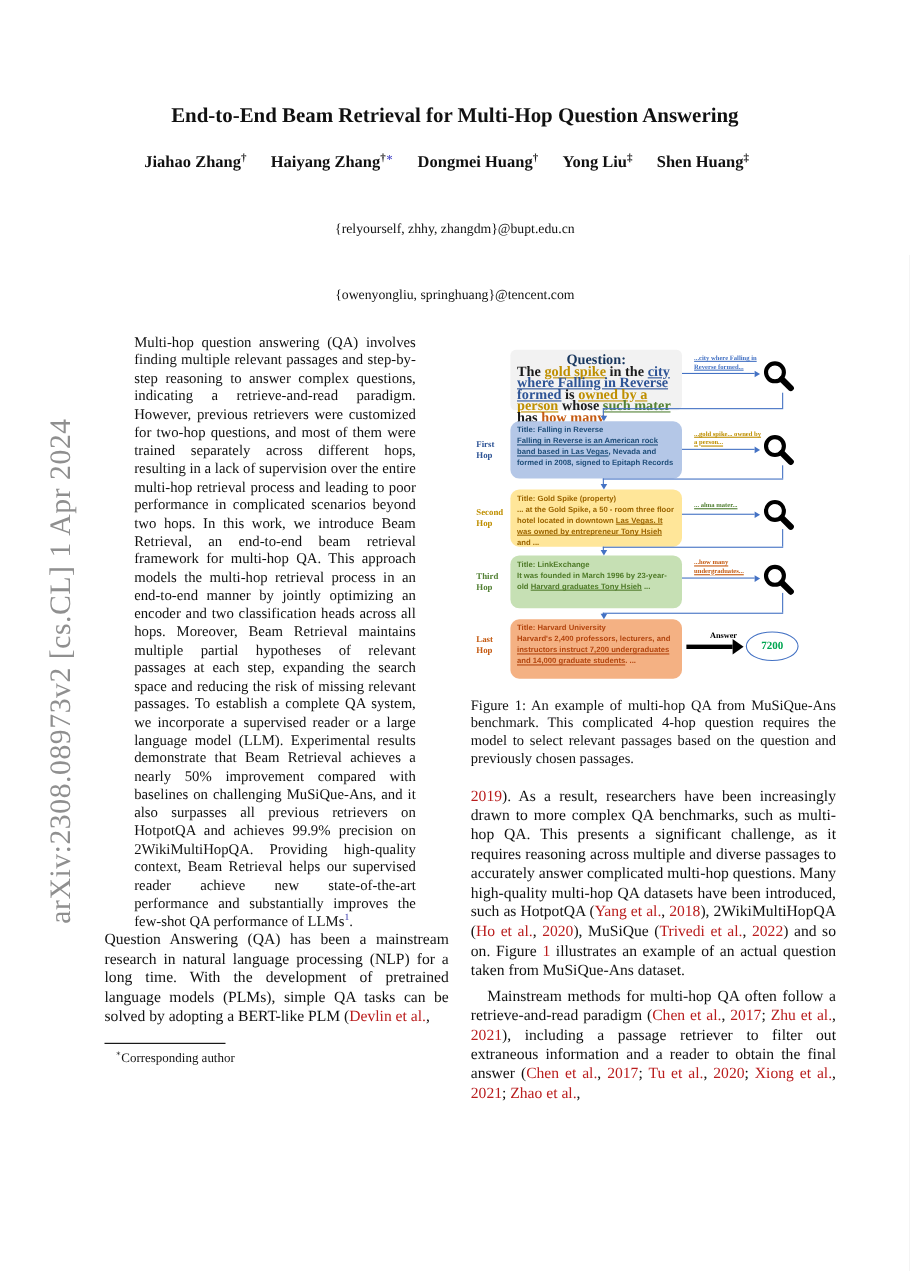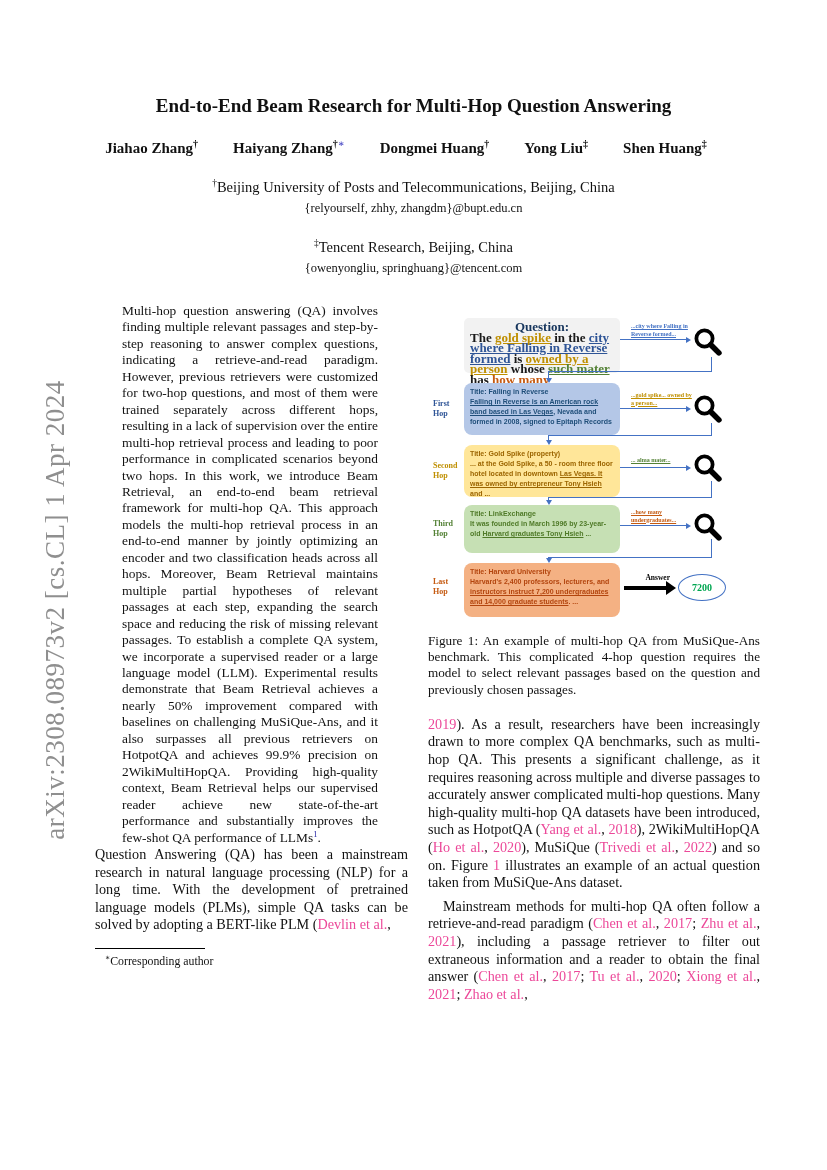--- a/index.html
+++ b/index.html
@@ -8,21 +8,21 @@
 
   
   .watermark{position:absolute;left:-242px;top:592px;width:600px;height:36px;
              transform:rotate(-90deg);font-size:27px;color:#8f8f8f;text-align:center;
              letter-spacing:0.5px;white-space:nowrap;}
 
   
   .title{position:absolute;top:95px;left:0;width:827px;text-align:center;
          font-size:19px;font-weight:bold;margin:0;}
   .authors{position:absolute;top:138px;left:0;width:812px;display:flex;
-           justify-content:center;gap:35px;font-size:15px;font-weight:bold;}
+           justify-content:center;gap:22px;font-size:15px;font-weight:bold;}
   .author sup{font-size:10px;}
   .affil1{position:absolute;top:179px;left:0;width:827px;text-align:center;font-size:14.5px;}
   .email1{position:absolute;top:201px;left:0;width:827px;text-align:center;font-size:12.5px;}
   .affil2{position:absolute;top:239px;left:0;width:827px;text-align:center;font-size:14.5px;}
   .email2{position:absolute;top:261px;left:0;width:827px;text-align:center;font-size:12.5px;}
 
   
   .col-left{position:absolute;left:95px;top:303px;width:313px;}
   .col-right{position:absolute;left:428px;top:313px;width:332px;}
 
@@ -35,21 +35,21 @@
   .body-text{margin:0;font-size:14.2px;line-height:17.6px;text-align:justify;}
   .indent{text-indent:15px;}
   .fn-rule{width:110px;border-top:1px solid #000;margin:14px 0 5px 0;}
   .fn{margin:0;font-size:11.8px;line-height:14.6px;text-indent:10px;text-align:justify;}
 
   .caption{margin:10px 0 18px 0;font-size:13.2px;line-height:16.2px;text-align:justify;}
   .rc-p1{margin-top:18px;}
   .rc-p2{margin-top:6px;}
 
   
-  .rt-link{color:#ec4899;}
+  .rt-link{color:#b91c1c;}
   .rt-url{font-family:"Liberation Mono","DejaVu Sans Mono",monospace;color:#2626d9;
           font-size:0.95em;word-break:break-all;}
   .rt-sup{vertical-align:super;font-size:0.65em;line-height:0;}
   .rt-suplink{vertical-align:super;font-size:0.65em;line-height:0;color:#2b2ba6;}
   .rt-star{color:#5050c8;}
   .rt-k{}
   .rt-u{text-decoration:underline;}
   .rt-u-gold{color:#bf8f00;text-decoration:underline;}
   .rt-u-blue{color:#2e5496;text-decoration:underline;}
   .rt-u-green{color:#538135;text-decoration:underline;}
@@ -101,33 +101,31 @@
             align-items:center;justify-content:center;font-size:10px;font-weight:bold;
             color:#00a651;}
 </style>
 </head>
 <body>
 
 <div class="page">
 
   <div class="watermark">arXiv:2308.08973v2  [cs.CL]  1 Apr 2024</div>
 
-  <h1 class="title">End-to-End Beam Research for Multi-Hop Question Answering</h1>
+  <h1 class="title">End-to-End Beam Retrieval for Multi-Hop Question Answering</h1>
 
   <div class="authors">
     <span class="author"><span>Jiahao Zhang</span><sup><span class="rt-k">†</span></sup></span>
     <span class="author"><span>Haiyang Zhang</span><sup><span class="rt-k">†</span><span class="rt-star">∗</span></sup></span>
     <span class="author"><span>Dongmei Huang</span><sup><span class="rt-k">†</span></sup></span>
     <span class="author"><span>Yong Liu</span><sup><span class="rt-k">‡</span></sup></span>
     <span class="author"><span>Shen Huang</span><sup><span class="rt-k">‡</span></sup></span>
   </div>
 
-  <div class="affil1"><span class="rt-sup">†</span><span>Beijing University of Posts and Telecommunications, Beijing, China</span></div>
   <div class="email1">{relyourself, zhhy, zhangdm}@bupt.edu.cn</div>
-  <div class="affil2"><span class="rt-sup">‡</span><span>Tencent Research, Beijing, China</span></div>
   <div class="email2">{owenyongliu, springhuang}@tencent.com</div>
 
   <div class="col-left">
     <p class="abstract-body"><span>Multi-hop question answering (QA) involves finding multiple relevant passages and step-by-step reasoning to answer complex questions, indicating a retrieve-and-read paradigm. However, previous retrievers were customized for two-hop questions, and most of them were trained separately across different hops, resulting in a lack of supervision over the entire multi-hop retrieval process and leading to poor performance in complicated scenarios beyond two hops. In this work, we introduce Beam Retrieval, an end-to-end beam retrieval framework for multi-hop QA. This approach models the multi-hop retrieval process in an end-to-end manner by jointly optimizing an encoder and two classification heads across all hops. Moreover, Beam Retrieval maintains multiple partial hypotheses of relevant passages at each step, expanding the search space and reducing the risk of missing relevant passages. To establish a complete QA system, we incorporate a supervised reader or a large language model (LLM). Experimental results demonstrate that Beam Retrieval achieves a nearly 50% improvement compared with baselines on challenging MuSiQue-Ans, and it also surpasses all previous retrievers on HotpotQA and achieves 99.9% precision on 2WikiMultiHopQA. Providing high-quality context, Beam Retrieval helps our supervised reader achieve new state-of-the-art performance and substantially improves the few-shot QA performance of LLMs</span><span class="rt-suplink">1</span><span>.</span></p>
     <p class="body-text"><span>Question Answering (QA) has been a mainstream research in natural language processing (NLP) for a long time. With the development of pretrained language models (PLMs), simple QA tasks can be solved by adopting a BERT-like PLM (</span><span class="rt-link">Devlin et al.</span><span>,</span></p>
     <div class="fn-rule"></div>
     <p class="fn"><span class="rt-sup">∗</span><span>Corresponding author</span></p>
   </div>
 
   <div class="col-right">

